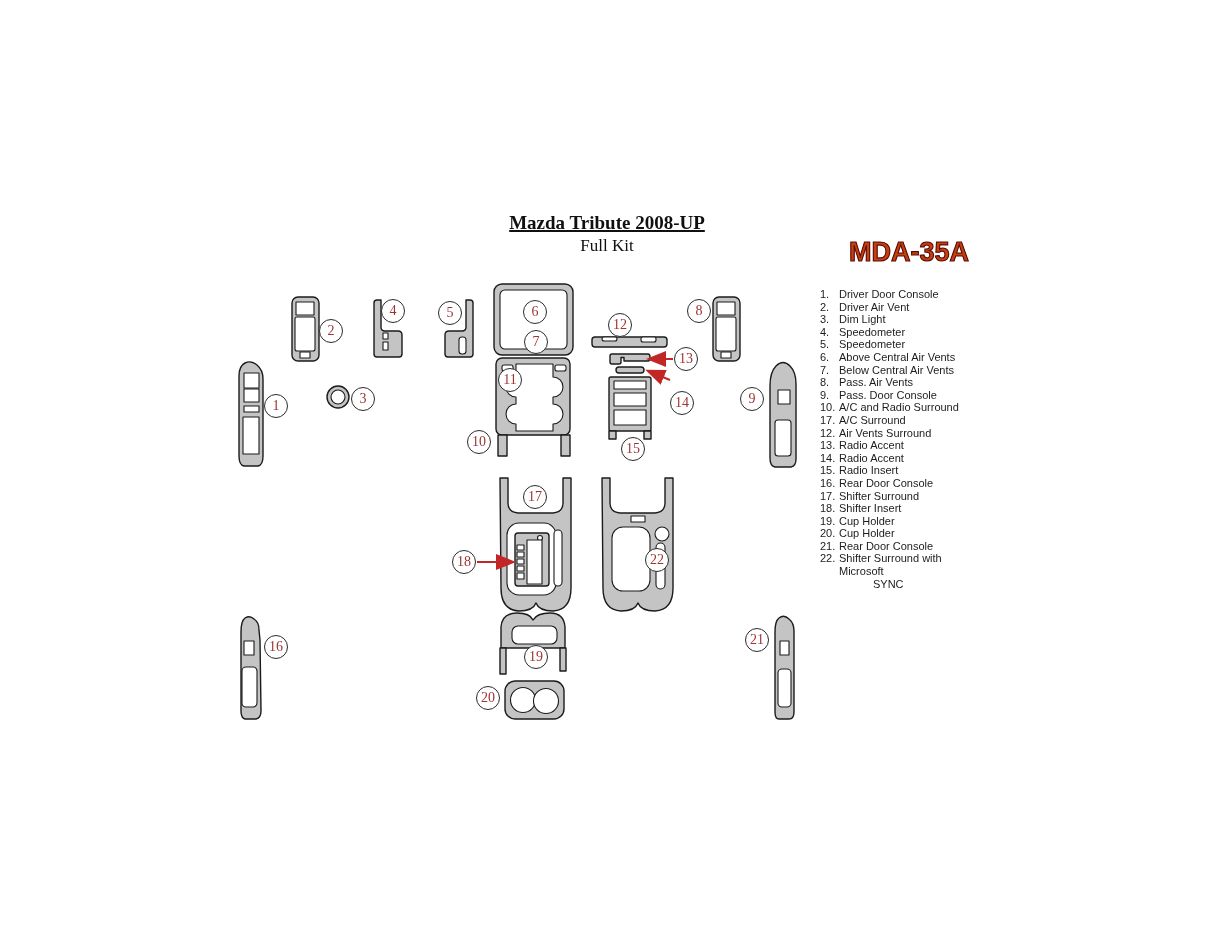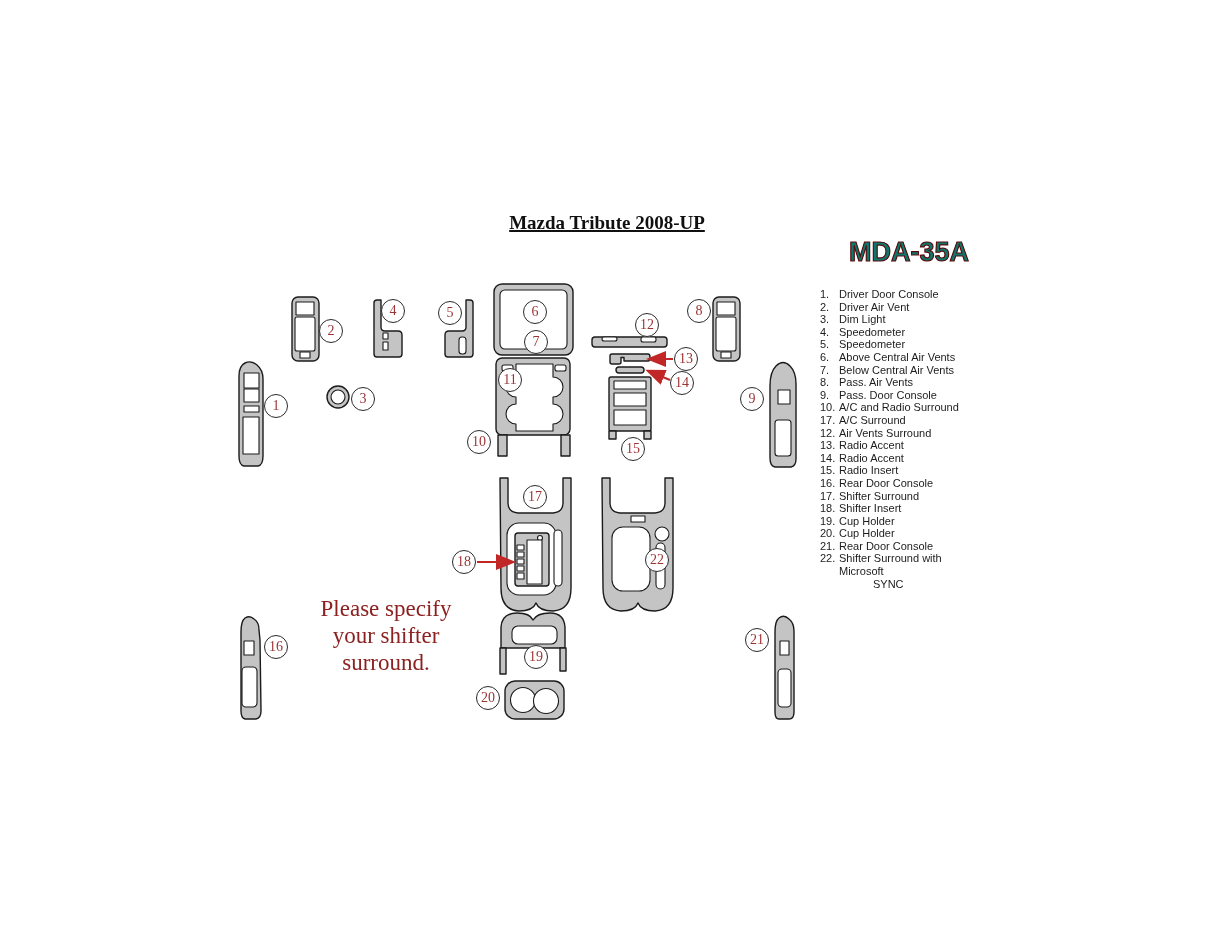--- a/index.html
+++ b/index.html
@@ -14,21 +14,21 @@
 
   .title-wrap {
     position:absolute; left:440px; top:212px; width:334px; text-align:center;
     font-family:"Liberation Serif", serif; color:#101010;
   }
   .title { font-size:19px; font-weight:bold; text-decoration:underline; text-decoration-thickness:2px; }
   .subtitle { font-size:17px; margin-top:2px; }
 
   .part-no {
     position:absolute; left:849px; top:237px;
-    font-size:27px; font-weight:bold; color:#0f766e;
+    font-size:27px; font-weight:bold; color:#c2410c;
     -webkit-text-stroke:1.1px #5d0909;
     text-shadow:0 0 0 #5d0909;
     font-family:"Liberation Sans", sans-serif; letter-spacing:0;
   }
 
   .legend { position:absolute; left:820px; top:288px; color:#1c1c1c; font-size:11px; }
   .legend-row { display:flex; line-height:12.6px; }
   .l-num { width:19px; flex:none; }
   .l-sub { margin-left:34px; }
 
@@ -45,20 +45,21 @@
     color:#8b2121;
   }
 </style>
 </head>
 <body>
 
 <div class="page">
 
   <div class="title-wrap">
     <div class="title">Mazda Tribute 2008-UP</div>
+    <div class="subtitle">Full Kit</div>
   </div>
 
   <div class="part-no">MDA-35A</div>
 
   <div class="legend">
       <div class="legend-row">
         <span class="l-num">1.</span>
         <div>
           <div>Driver Door Console</div>
         </div>
@@ -185,25 +186,20 @@
       </div>
       <div class="legend-row">
         <span class="l-num">22.</span>
         <div>
           <div>Shifter Surround with Microsoft</div>
           <div class="l-sub">SYNC</div>
         </div>
       </div>
     </div>
 
-  <div class="note">
-    <div>Please specify</div>
-    <div>your shifter</div>
-    <div>surround.</div>
-  </div>
 
   <svg class="diagram" width="1228" height="950" viewBox="0 0 1228 950">
     <defs>
       <marker id="ah" markerWidth="10" markerHeight="8" refX="8.5" refY="4" orient="auto">
         <path d="M0,0 L10,4 L0,8 Z" fill="#c22727"></path>
       </marker>
     </defs>
 
     <g>
       <path class="part" d="M239,394 L239,376 Q239,366 245,363 Q251,360 257,365 Q263,370 263,379 L263,456 Q263,465 258,466 L244,466 Q239,465 239,456 Z"></path>
@@ -342,23 +338,23 @@
   <div class="callout" style="left:319px;top:319px">2</div>
   <div class="callout" style="left:351px;top:387px">3</div>
   <div class="callout" style="left:381px;top:299px">4</div>
   <div class="callout" style="left:438px;top:301px">5</div>
   <div class="callout" style="left:523px;top:300px">6</div>
   <div class="callout" style="left:524px;top:330px">7</div>
   <div class="callout" style="left:687px;top:299px">8</div>
   <div class="callout" style="left:740px;top:387px">9</div>
   <div class="callout" style="left:467px;top:430px">10</div>
   <div class="callout" style="left:498px;top:368px">11</div>
-  <div class="callout" style="left:635px;top:313px">12</div>
+  <div class="callout" style="left:608px;top:313px">12</div>
   <div class="callout" style="left:674px;top:347px">13</div>
-  <div class="callout" style="left:670px;top:371px">14</div>
+  <div class="callout" style="left:670px;top:391px">14</div>
   <div class="callout" style="left:621px;top:437px">15</div>
   <div class="callout" style="left:264px;top:635px">16</div>
   <div class="callout" style="left:523px;top:485px">17</div>
   <div class="callout" style="left:452px;top:550px">18</div>
   <div class="callout" style="left:524px;top:645px">19</div>
   <div class="callout" style="left:476px;top:686px">20</div>
   <div class="callout" style="left:745px;top:628px">21</div>
   <div class="callout" style="left:645px;top:548px">22</div>
 
 </div>

